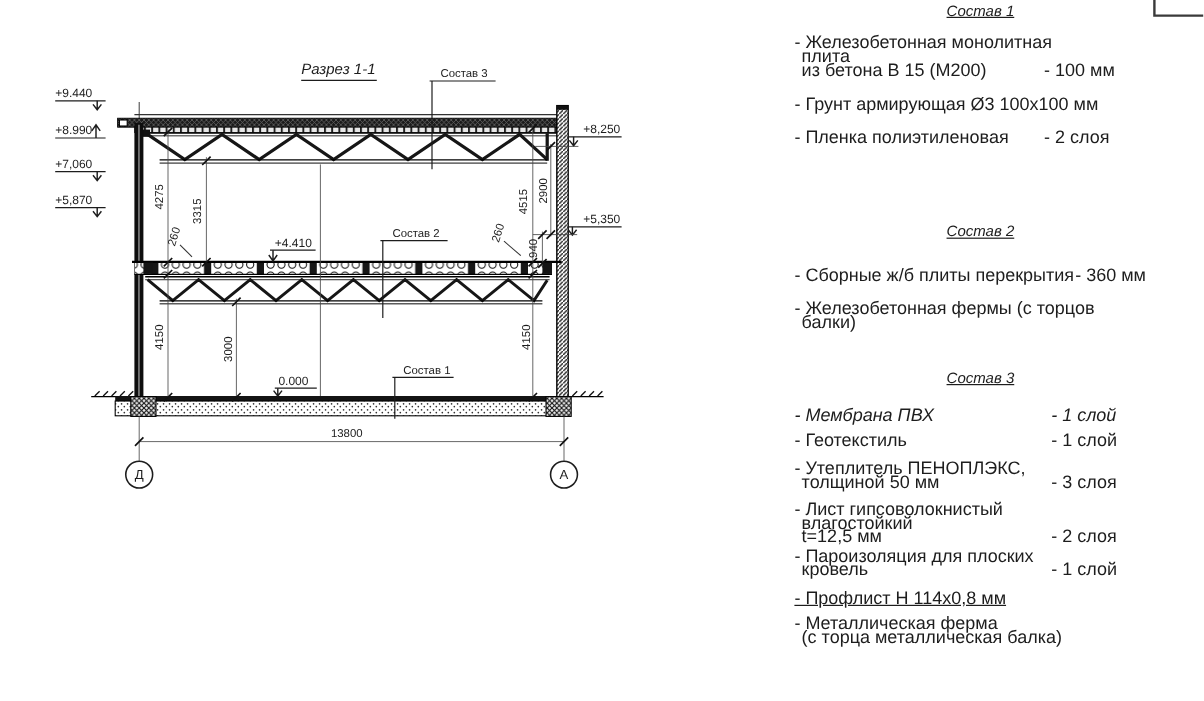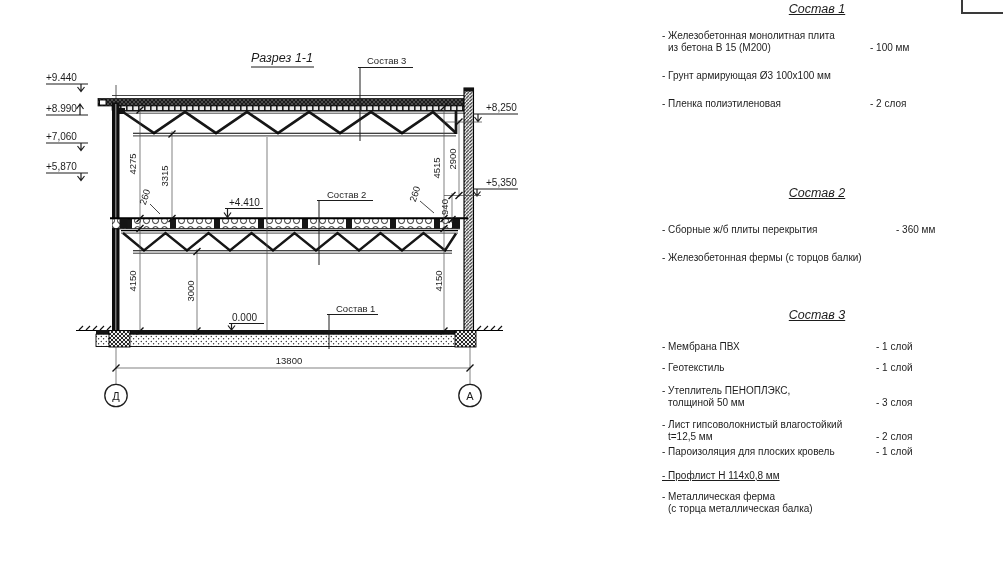--- a/index.html
+++ b/index.html
@@ -9,21 +9,21 @@
   .dwg-label{font-size:10px;}
   .dim-label{font-size:9.5px;}
   .leader-label{font-size:9.5px;}
   .axis-letter{font-size:11px;}
   .title-text{font-size:12.5px;font-style:italic;}
 
   .spec-col{position:absolute;left:662px;top:0;width:340px;}
   .spec-section{position:absolute;left:0;width:330px;}
   .spec-title{width:310px;text-align:center;font-size:12.5px;font-style:italic;
               text-decoration:underline;height:15px;}
-  .spec-item{position:relative;font-size:10px;line-height:11.5px;white-space:pre-line;
+  .spec-item{position:relative;font-size:15px;line-height:11.5px;white-space:pre-line;
              padding-left:6px;text-indent:-6px;width:250px;}
   .spec-value{position:absolute;bottom:0;text-indent:0;white-space:nowrap;}
   .s1 .spec-value{left:208px;}
   .s2 .spec-value{left:234px;}
   .s3 .spec-value{left:214px;}
 </style>
 </head>
 <body>
 
 <div id="stage">
@@ -247,21 +247,21 @@
   </div>
 
   <div class="spec-section s2" style="top:186px;">
     <div class="spec-title">Состав 2</div>
     <div class="spec-item" style="margin-top:23px;"><span>- Сборные ж/б плиты перекрытия</span><span class="spec-value">- 360 мм</span></div>
     <div class="spec-item" style="margin-top:16px;"><span>- Железобетонная фермы (с торцов балки)</span><span class="spec-value"></span></div>
   </div>
 
   <div class="spec-section s3" style="top:308px;">
     <div class="spec-title">Состав 3</div>
-    <div class="spec-item" style="margin-top:18px;"><span>- Мембрана ПВХ</span><span class="spec-value">- 1 слой</span></div>
+    <div class="spec-item" style="margin-top:18px;font-style:italic;"><span>- Мембрана ПВХ</span><span class="spec-value">- 1 слой</span></div>
     <div class="spec-item" style="margin-top:9px;"><span>- Геотекстиль</span><span class="spec-value">- 1 слой</span></div>
     <div class="spec-item" style="margin-top:12px;"><span>- Утеплитель ПЕНОПЛЭКС,
 толщиной 50 мм</span><span class="spec-value">- 3 слоя</span></div>
     <div class="spec-item" style="margin-top:11px;"><span>- Лист гипсоволокнистый влагостойкий
 t=12,5 мм</span><span class="spec-value">- 2 слоя</span></div>
     <div class="spec-item" style="margin-top:4px;"><span>- Пароизоляция для плоских кровель</span><span class="spec-value">- 1 слой</span></div>
     <div class="spec-item" style="margin-top:12px;text-decoration:underline;"><span>- Профлист Н 114х0,8 мм</span><span class="spec-value"></span></div>
     <div class="spec-item" style="margin-top:10px;"><span>- Металлическая ферма
 (с торца металлическая балка)</span><span class="spec-value"></span></div>
   </div>

